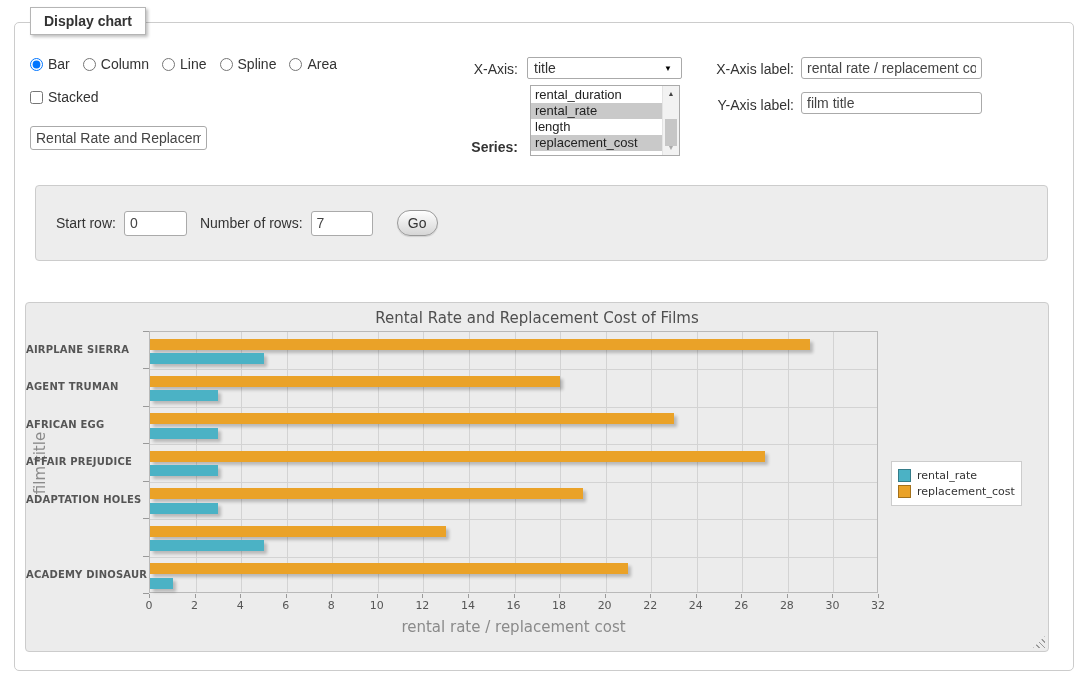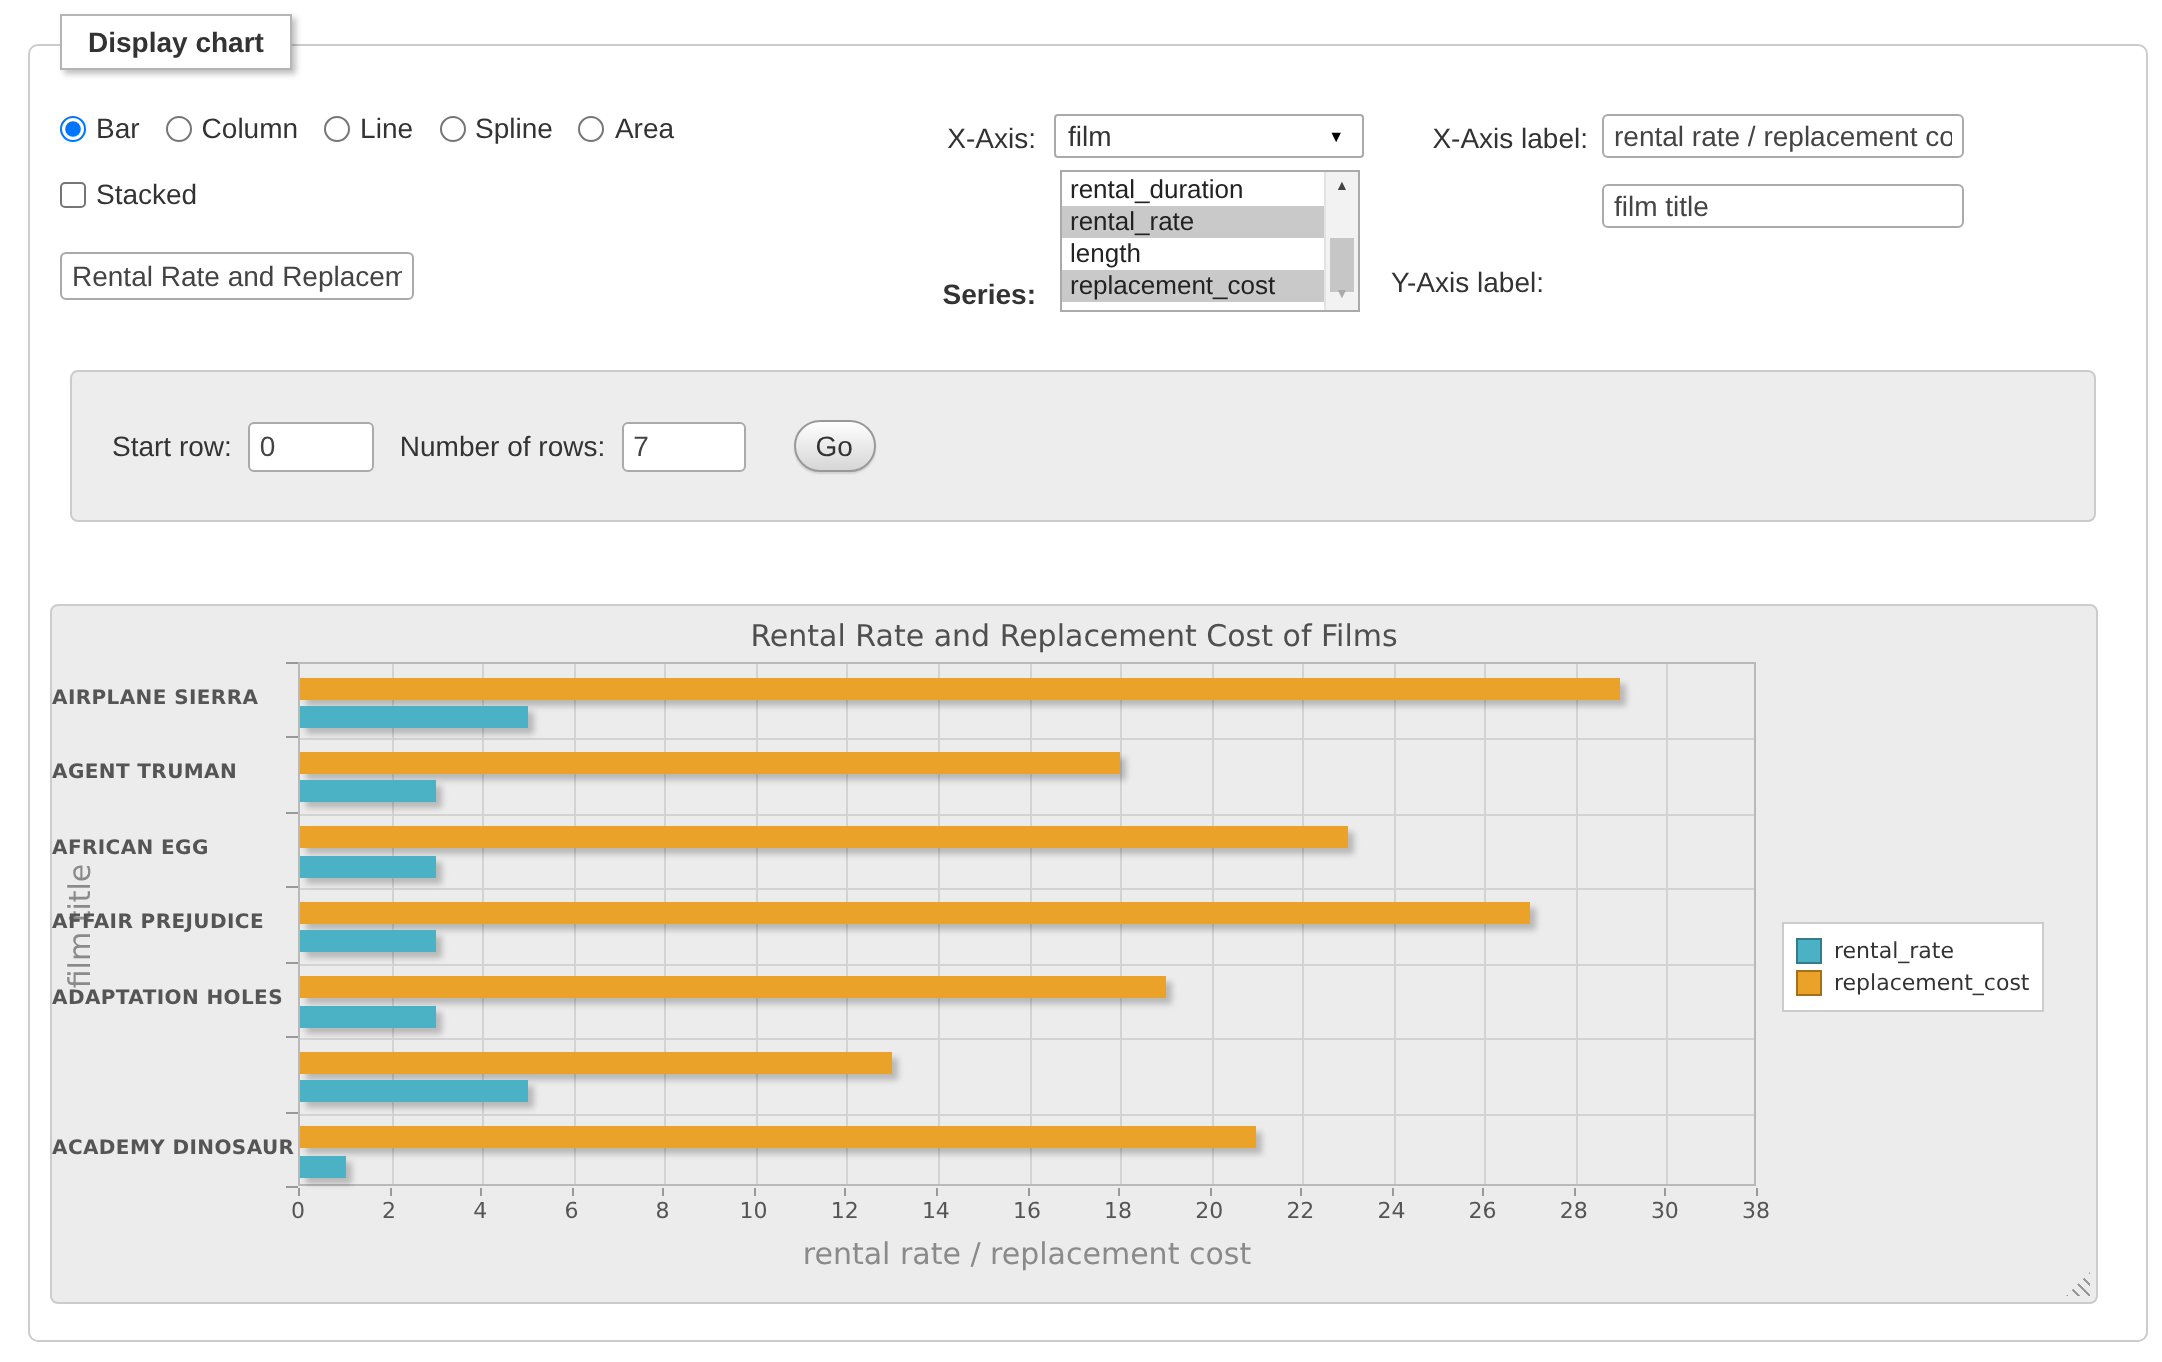--- a/index.html
+++ b/index.html
@@ -41,21 +41,21 @@
     color:#222; white-space:nowrap; }
   .list-item.selected { background:#c9c9c9; }
   #series-scrollbar { position:absolute; right:0; top:0; width:17px; height:100%;
     background:#f2f2f2; border-left:1px solid #e3e3e3; }
   .sb-btn { position:absolute; left:0; width:100%; height:15px; text-align:center;
     font-size:7px; line-height:15px; color:#444; }
   #sb-down { bottom:0; color:#aaa; }
   #sb-thumb { position:absolute; left:2px; top:33px; width:12px; height:27px; background:#c6c6c6; }
 
   #xlabel-caption { left:698px; top:61px; width:96px; }
-  #ylabel-caption { left:676px; top:97px; width:96px;margin-top:36px; }
+  #ylabel-caption { left:698px; top:97px; width:96px; }
   #xlabel-input { left:801px; top:57px; width:181px; height:22px; }
   #ylabel-input { left:801px; top:92px; width:181px; height:22px; }
 
   #rowbox { left:35px; top:185px; width:1013px; height:76px; background:#ededed;
     border:1px solid #ccc; border-radius:4px; display:flex; align-items:center;
     padding-left:20px; }
   #start-row-input { width:63px; height:25px; margin-left:8px; }
   #num-rows-caption { margin-left:13px; }
   #num-rows-input { width:62px; height:25px; margin-left:8px; }
   #go-button { margin-left:24px; width:41px; height:26px; border-radius:13px;
@@ -126,21 +126,21 @@
 
 <div class="abs" id="stacked-row">
   <input type="checkbox" style="">
   <span>Stacked</span>
 </div>
 
 <input class="abs text" id="chart-title-input" value="Rental Rate and Replacement Cost of Films" style="">
 
 <div class="abs field-label" id="x-axis-caption">X-Axis:</div>
 <div class="abs" id="x-axis-select">
-  <span>film</span>
+  <span>title</span>
   <span class="arrow">▼</span>
 </div>
 
 <div class="abs field-label" id="series-caption">Series:</div>
 <div class="abs" id="series-listbox">
   <div id="series-items">
       <div class="list-item">rental_duration</div>
       <div class="list-item selected">rental_rate</div>
       <div class="list-item">length</div>
       <div class="list-item selected">replacement_cost</div>
@@ -244,21 +244,21 @@
     <div class="tick-x-label" style="left: 604.188px;">22</div>
     <div class="tick-x" style="left: 669.75px;"></div>
     <div class="tick-x-label" style="left: 649.75px;">24</div>
     <div class="tick-x" style="left: 715.312px;"></div>
     <div class="tick-x-label" style="left: 695.312px;">26</div>
     <div class="tick-x" style="left: 760.875px;"></div>
     <div class="tick-x-label" style="left: 740.875px;">28</div>
     <div class="tick-x" style="left: 806.438px;"></div>
     <div class="tick-x-label" style="left: 786.438px;">30</div>
     <div class="tick-x" style="left: 852px;"></div>
-    <div class="tick-x-label" style="left: 832px;">38</div>
+    <div class="tick-x-label" style="left: 832px;">32</div>
     <div class="tick-y" style="top: 28px;"></div>
     <div class="tick-y" style="top: 65px;"></div>
     <div class="tick-y" style="top: 103px;"></div>
     <div class="tick-y" style="top: 140px;"></div>
     <div class="tick-y" style="top: 178px;"></div>
     <div class="tick-y" style="top: 215px;"></div>
     <div class="tick-y" style="top: 253px;"></div>
     <div class="tick-y" style="top: 290px;"></div>
     <div class="cat-label" style="top: 28px; height: 37.4286px; line-height: 37.4286px;">AIRPLANE SIERRA</div>
     <div class="cat-label" style="top: 65.4286px; height: 37.4286px; line-height: 37.4286px;">AGENT TRUMAN</div>

